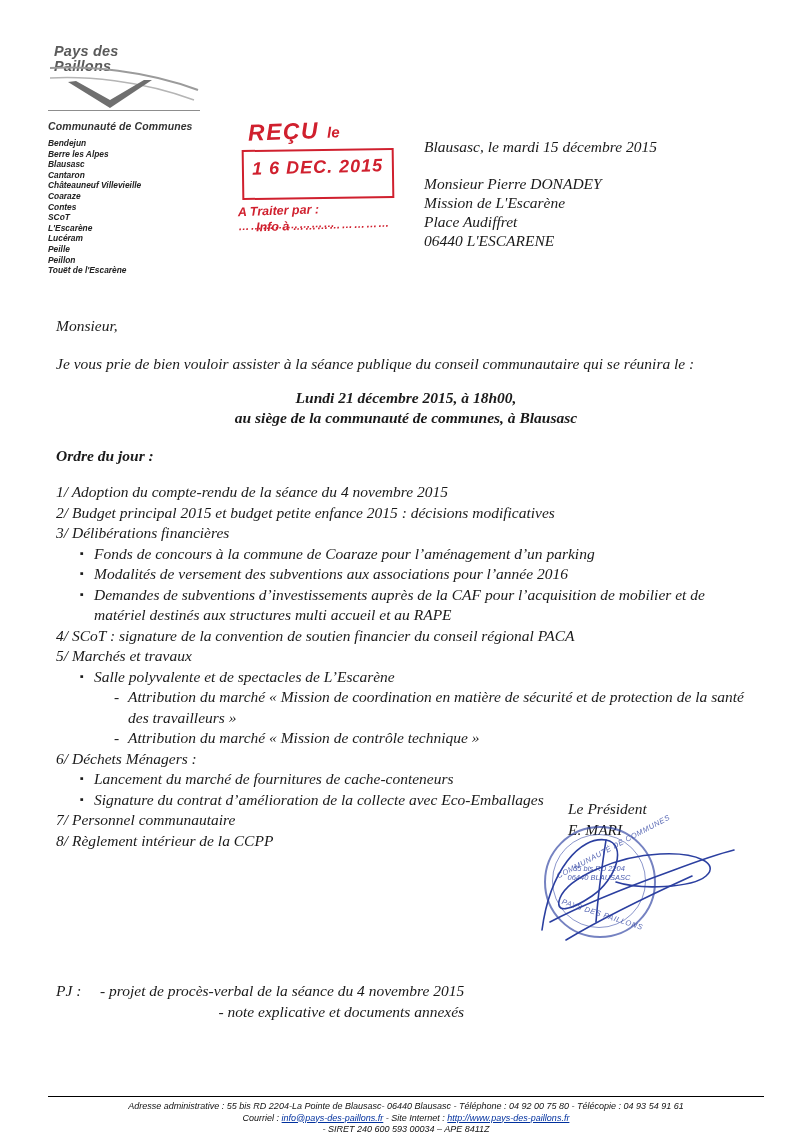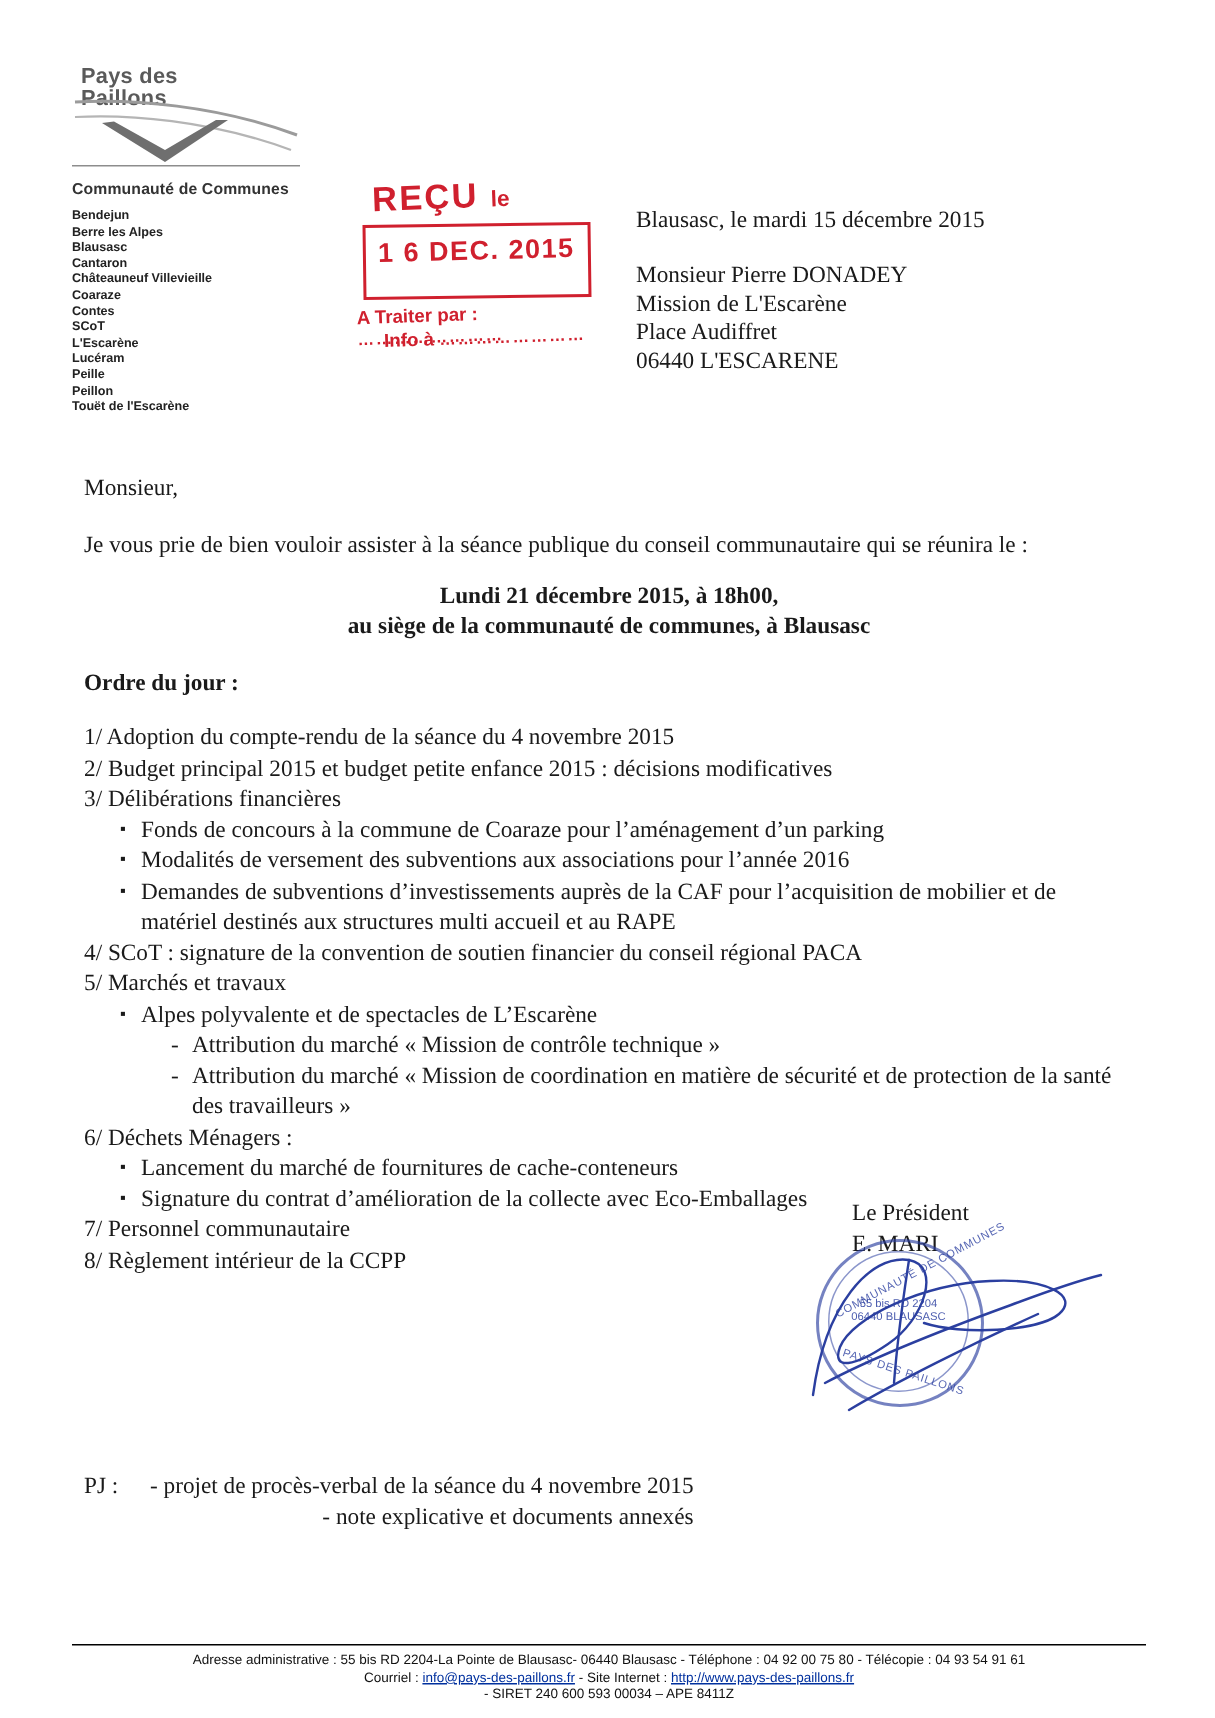--- a/index.html
+++ b/index.html
@@ -12,20 +12,21 @@
     background: #ffffff;
     font-family: "Liberation Serif", serif;
     color: #1a1a1a;
     position: relative;
     overflow: hidden;
   }
   .page {
     position: relative;
     width: 810px;
     height: 806px;
+    font-style: italic;
   }
 
   
   .letterhead {
     position: absolute;
     left: 48px;
     top: 36px;
     width: 200px;
   }
   .logo-box {
@@ -395,24 +396,24 @@
           <li>Fonds de concours à la commune de Coaraze pour l’aménagement d’un parking</li>
           <li>Modalités de versement des subventions aux associations pour l’année 2016</li>
           <li>Demandes de subventions d’investissements auprès de la CAF pour l’acquisition de mobilier et de matériel destinés aux structures multi accueil et au RAPE</li>
         </ul>
       </li>
       <li>4/ SCoT : signature de la convention de soutien financier du conseil régional PACA</li>
       <li>
         <span>5/ Marchés et travaux</span>
         <ul class="sub">
           <li>
-            <span>Alpes polyvalente et de spectacles de L’Escarène</span>
+            <span>Salle polyvalente et de spectacles de L’Escarène</span>
             <ul class="subsub">
+              <li>Attribution du marché « Mission de coordination en matière de sécurité et de protection de la santé des travailleurs »</li>
               <li>Attribution du marché « Mission de contrôle technique »</li>
-              <li>Attribution du marché « Mission de coordination en matière de sécurité et de protection de la santé des travailleurs »</li>
             </ul>
           </li>
         </ul>
       </li>
       <li>
         <span>6/ Déchets Ménagers :</span>
         <ul class="sub">
           <li>Lancement du marché de fournitures de cache-conteneurs</li>
           <li>Signature du contrat d’amélioration de la collecte avec Eco-Emballages</li>
         </ul>

